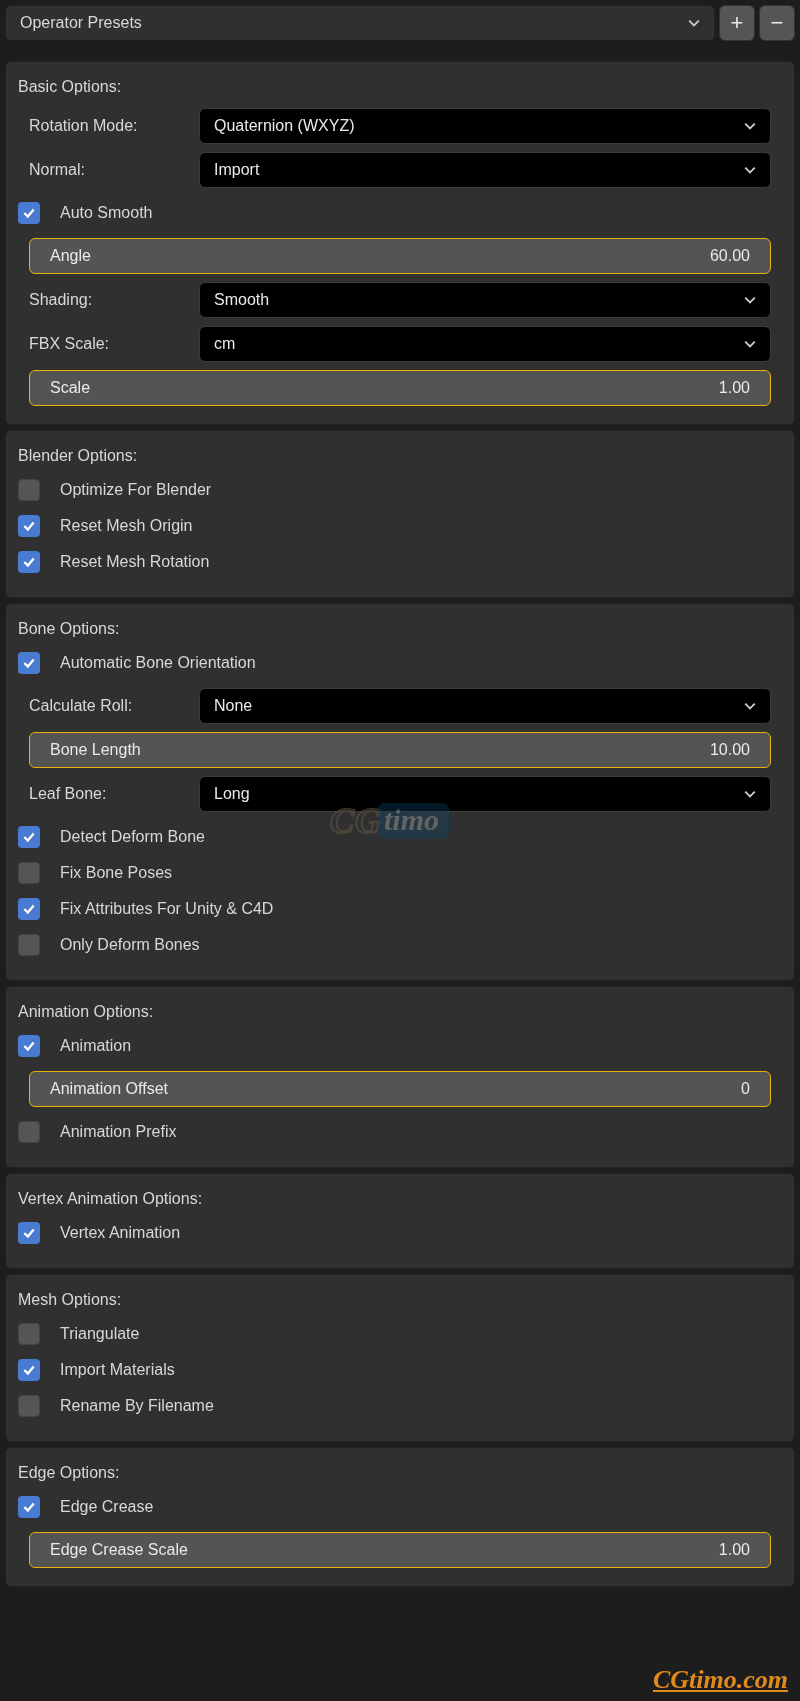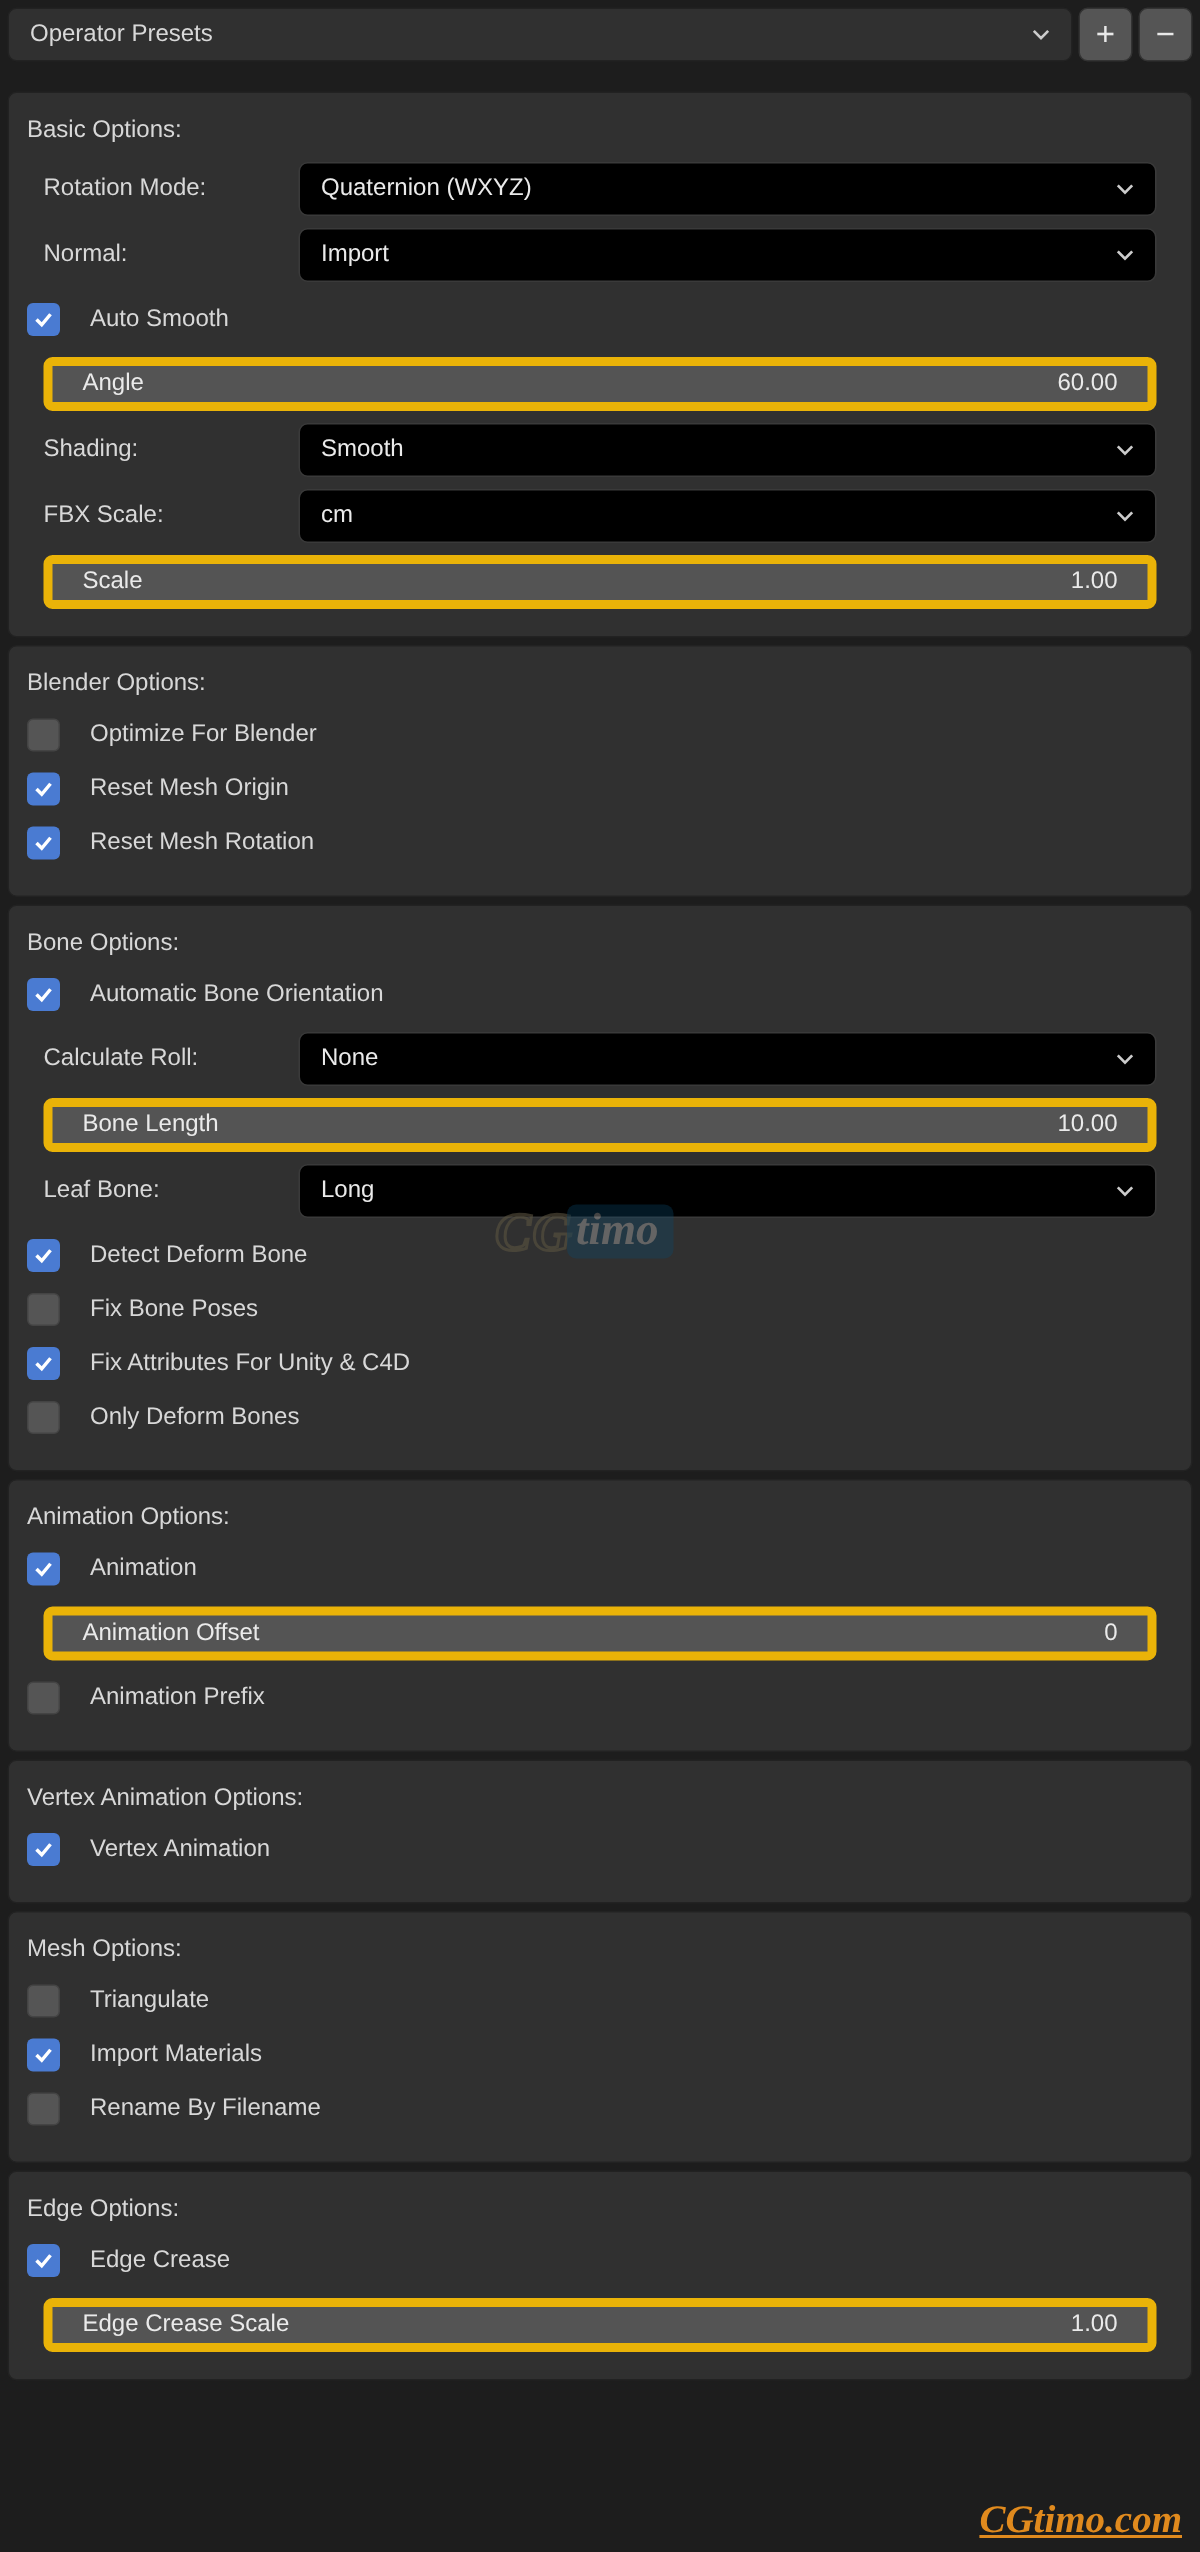--- a/index.html
+++ b/index.html
@@ -83,21 +83,21 @@
     color: #eaeaea;
     cursor: pointer;
     position: relative;
   }
   .select .chev {
     margin-left: auto;
   }
   .number-field {
     flex: 1;
     background: #545454;
-    border: 6px solid #eab308;
+    border: 1px solid #eab308;
     border-radius: 6px;
     height: 36px;
     display: flex;
     align-items: center;
     padding: 0 20px;
     color: #eaeaea;
     cursor: ew-resize;
   }
   .number-field .nlabel {
     flex: 1;

